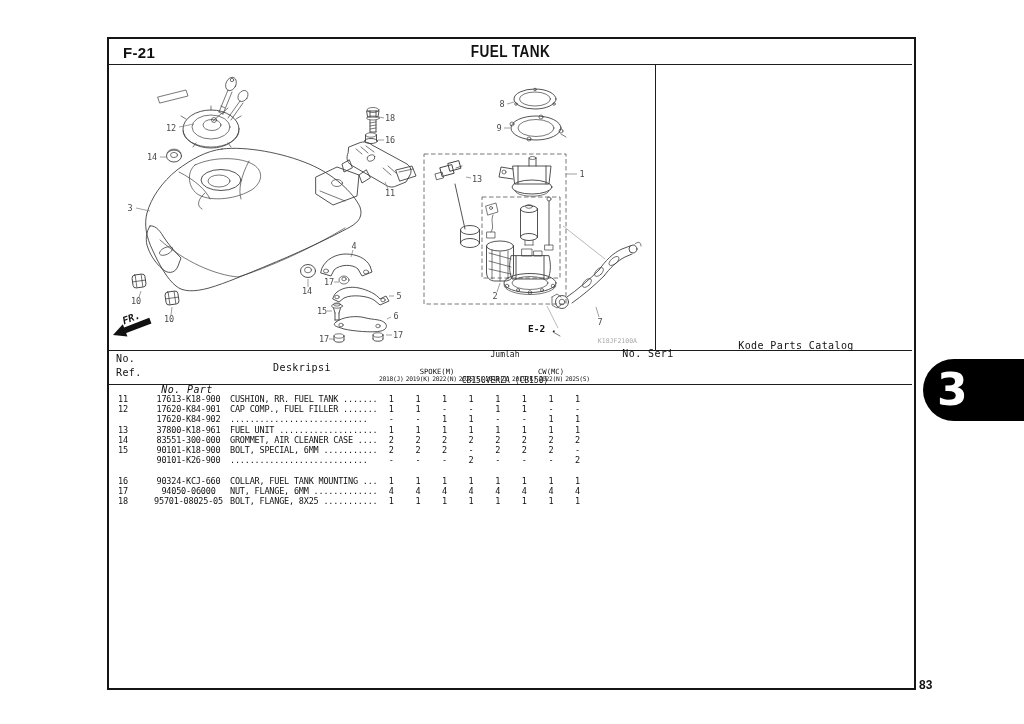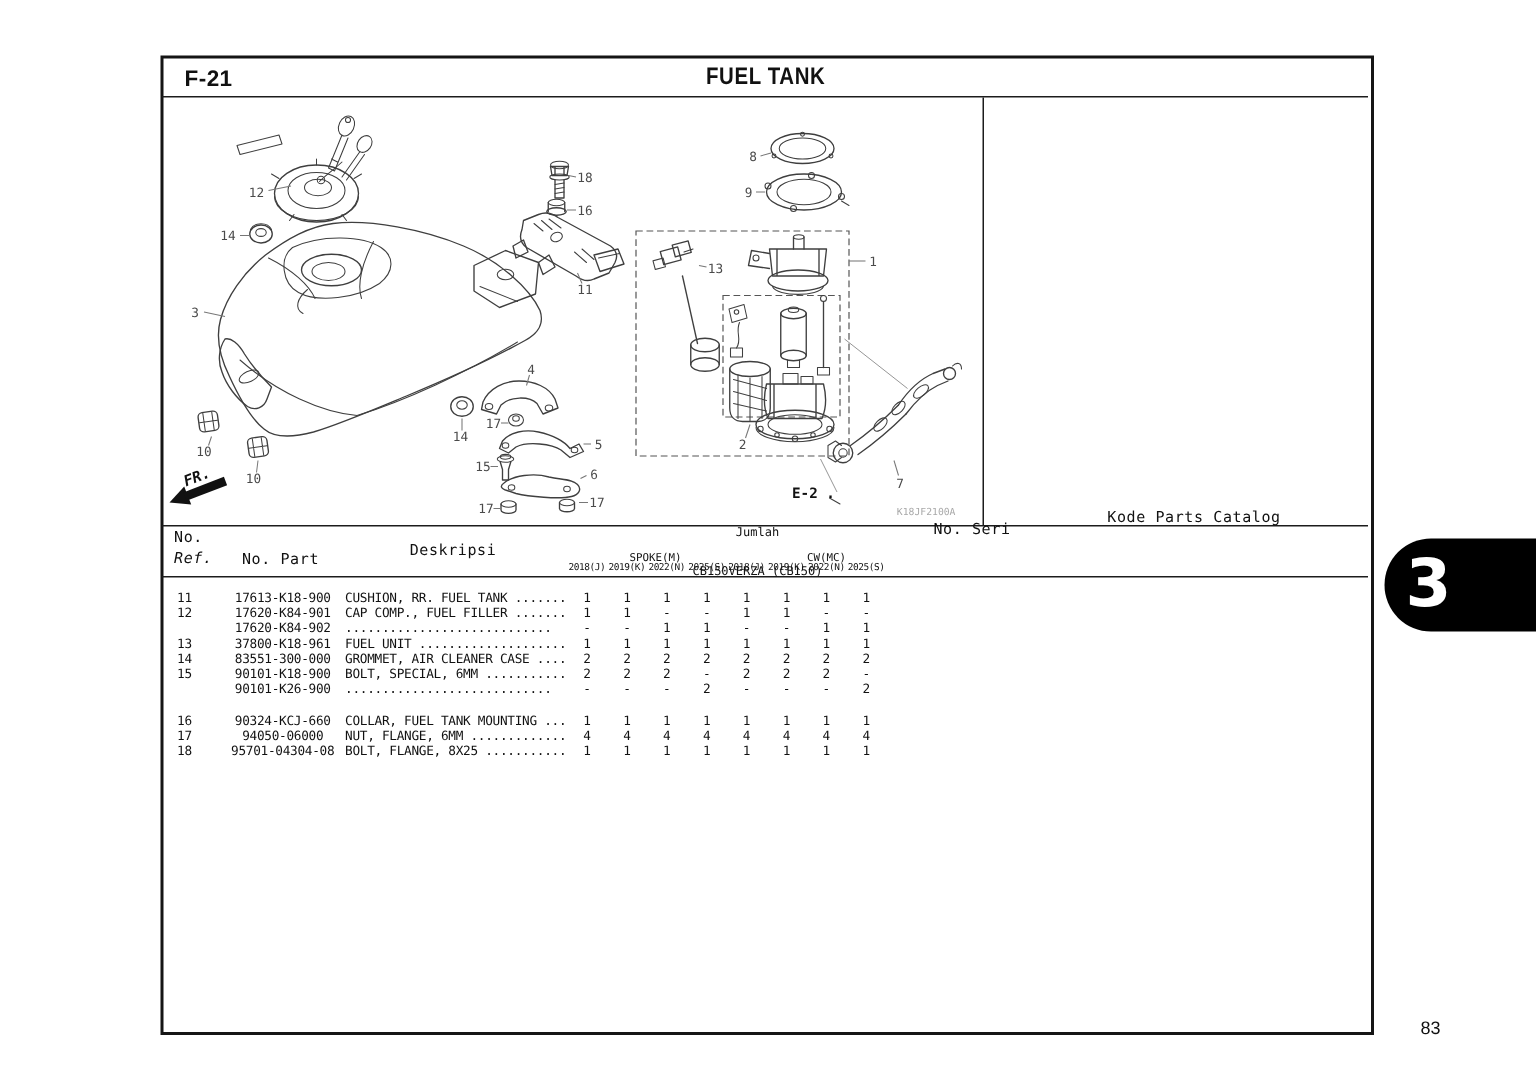--- a/index.html
+++ b/index.html
@@ -25,21 +25,21 @@
   #rows{left:108px;top:394px;width:600px;}
   .prow{display:flex;height:10.2px;line-height:10.2px;font-size:8.5px;letter-spacing:-.2px;white-space:nowrap;}
   .prow.gap{margin-top:10.5px;}
   .c-ref{width:39px;padding-left:10px;box-sizing:border-box;}
   .c-part{width:83px;text-align:center;}
   .c-desc{width:148px;}
   .c-qty{width:26.6px;text-align:center;}
   #years{left:378px;top:375px;display:flex;}
   .c-year{width:26.6px;text-align:center;font-size:6.3px;letter-spacing:-.3px;white-space:nowrap;}
   
-  .page-num{left:947px;top:678px;font-family:"Liberation Sans",sans-serif;font-weight:normal;font-size:12px;}
+  .page-num{left:919px;top:678px;font-family:"Liberation Sans",sans-serif;font-weight:bold;font-size:12px;}
   .date{left:0;top:695px;width:1024px;text-align:center;font-size:10px;font-weight:bold;letter-spacing:1px;}
   
   .side-tab{left:923px;top:359px;width:101px;height:62px;background:#000;border-radius:31px 0 0 31px;
             display:flex;align-items:center;padding-left:14px;box-sizing:border-box;}
   .side-tab span{color:#fff;font-family:"DejaVu Sans",sans-serif;font-weight:bold;font-size:44px;line-height:1;}
   
   svg text{font-family:"DejaVu Sans Mono",monospace;}
   .ln{stroke:#3f3f3f;stroke-width:.9;fill:none;stroke-linecap:round;stroke-linejoin:round;}
   .lnt{stroke:#3f3f3f;stroke-width:.7;fill:none;stroke-linecap:round;stroke-linejoin:round;}
   .dash{stroke:#555;stroke-width:.8;fill:none;stroke-dasharray:4.5 2.5;}
@@ -293,22 +293,22 @@
         <text x="502" y="107" class="callout">8</text>
         <text x="499" y="131" class="callout">9</text>
         <text x="477" y="182" class="callout">13</text>
         <text x="582" y="177" class="callout">1</text>
         <text x="495" y="299" class="callout">2</text>
         <text x="600" y="325" class="callout">7</text>
       </g>
   </svg>
 
   <div class="abs th th10" style="left:116px;top:353px;">No.</div>
-  <div class="abs th th10" style="left:116px;top:367px;font-style:italic;">Ref.</div>
-  <div class="abs th th10 center" style="left:187px;top:368px;">No. Part</div>
+  <div class="abs th th10" style="left:116px;top:367px;">Ref.</div>
+  <div class="abs th th10 center" style="left:187px;top:384px;font-style:italic;">No. Part</div>
   <div class="abs th th10 center" style="left:302px;top:362px;">Deskripsi</div>
   <div class="abs th th8 center" style="left:505px;top:350px;">Jumlah</div>
   <div class="abs th th8 center" style="left:505px;top:358px;margin-top:18px;">CB150VERZA (CB150)</div>
   <div class="abs th th7 center" style="left:437px;top:367px;">SPOKE(M)</div>
   <div class="abs th th7 center" style="left:551px;top:367px;">CW(MC)</div>
   <div class="abs" id="years">
       <div class="c-year">2018(J)</div>
       <div class="c-year">2019(K)</div>
       <div class="c-year">2022(N)</div>
       <div class="c-year">2025(S)</div>
@@ -433,21 +433,21 @@
         <span class="c-qty">4</span>
         <span class="c-qty">4</span>
         <span class="c-qty">4</span>
         <span class="c-qty">4</span>
         <span class="c-qty">4</span>
         <span class="c-qty">4</span>
         <span class="c-qty">4</span>
       </div>
       <div class="prow">
         <span class="c-ref">18</span>
-        <span class="c-part">95701-04304-08</span>
+        <span class="c-part">95701-08025-05</span>
         <span class="c-desc">BOLT, FLANGE, 8X25 ...........</span>
         <span class="c-qty">1</span>
         <span class="c-qty">1</span>
         <span class="c-qty">1</span>
         <span class="c-qty">1</span>
         <span class="c-qty">1</span>
         <span class="c-qty">1</span>
         <span class="c-qty">1</span>
         <span class="c-qty">1</span>
       </div>

